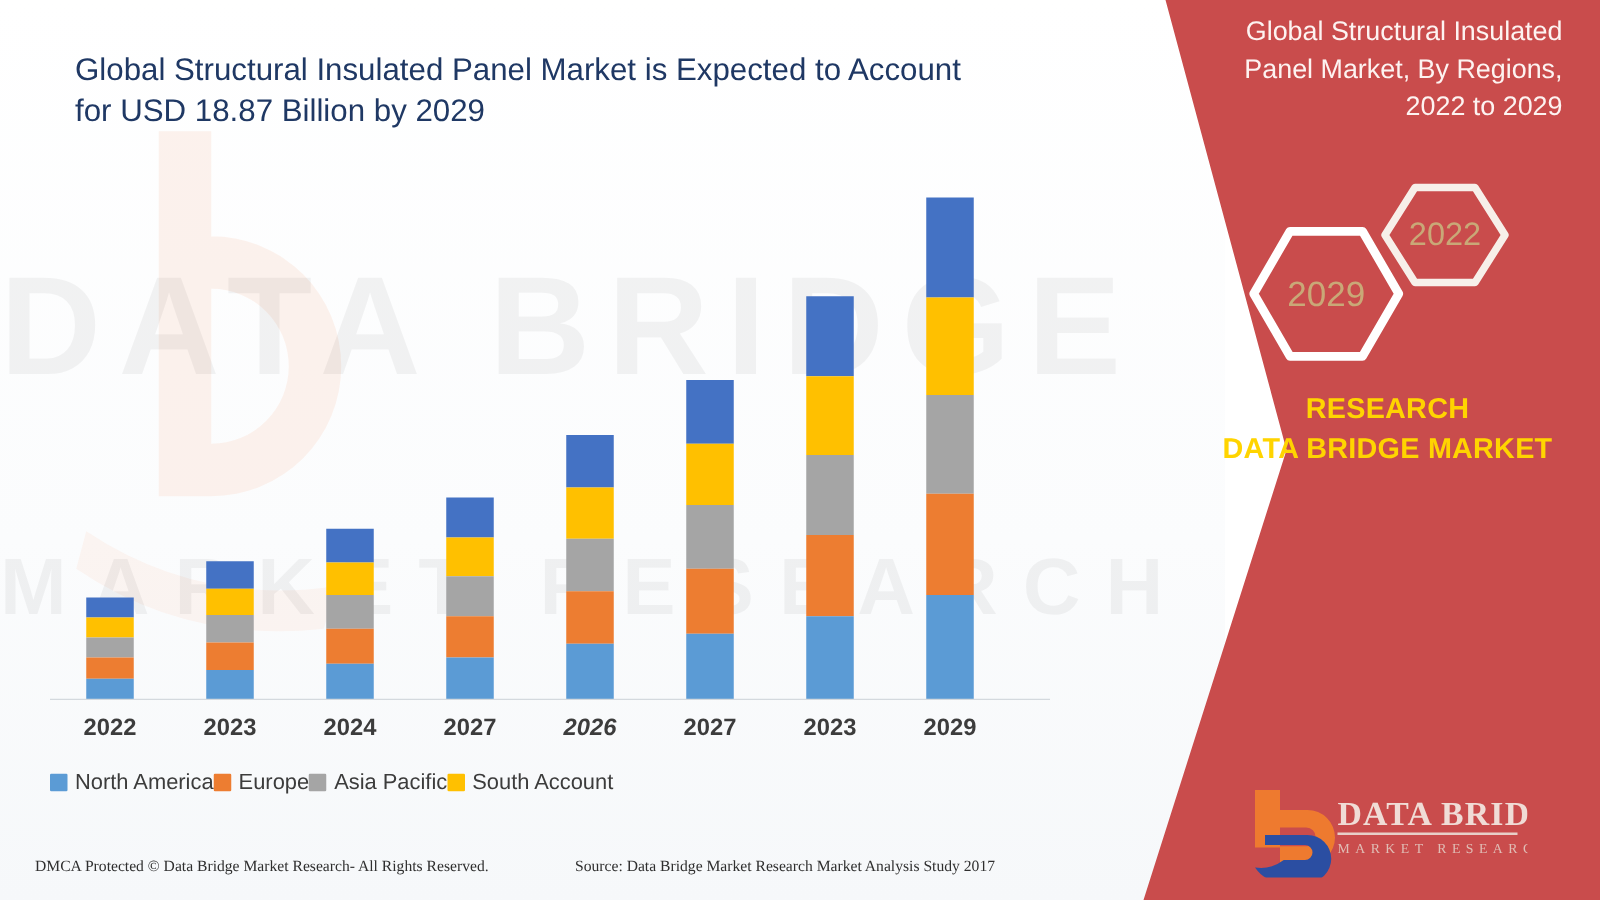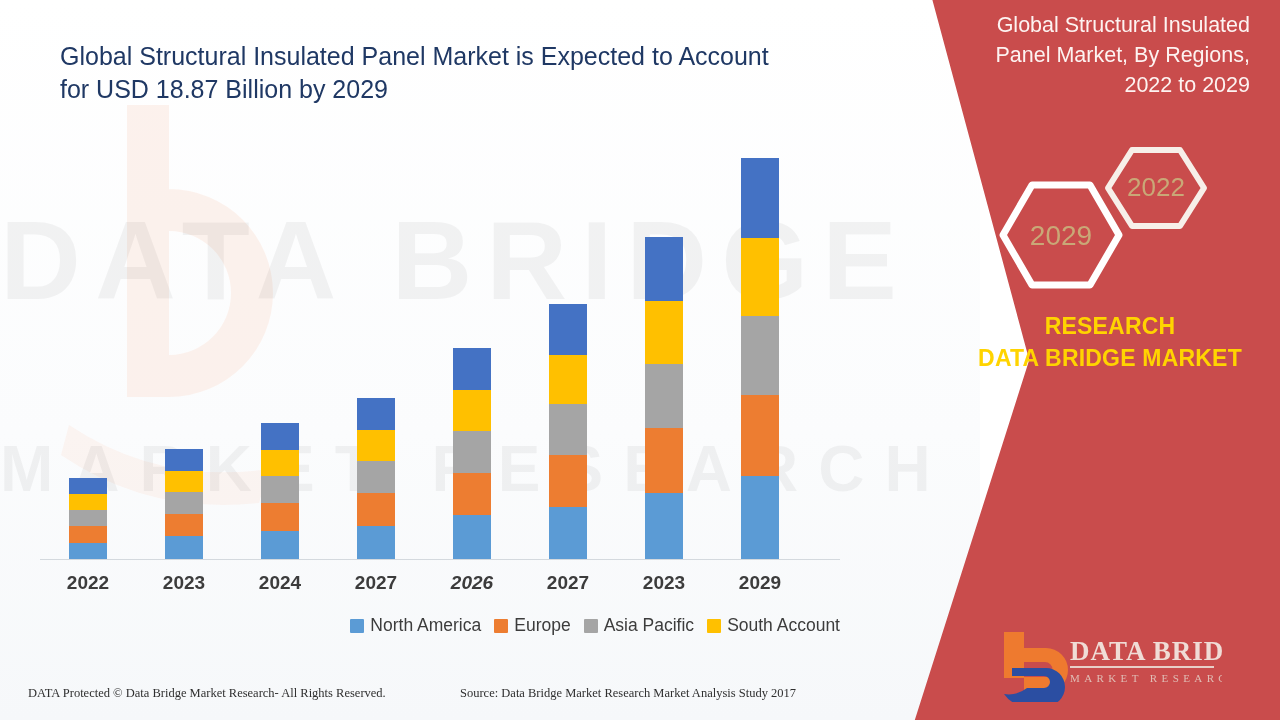--- a/index.html
+++ b/index.html
@@ -107,23 +107,22 @@
     font-weight: 700;
     color: #3c3c3c;
   }
 
   
   #legend {
     position: absolute;
     left: 40px; top: 615px;
     width: 800px;
     display: flex;
-    justify-content: flex-end;
+    justify-content: flex-start;
     align-items: center;
-    gap: 13px;
     flex-wrap: nowrap;
   }
   .legend-item {
     display: flex;
     align-items: center;
     gap: 6px;
     white-space: nowrap;
   }
   .legend-swatch {
     width: 14px; height: 14px;
@@ -309,21 +308,21 @@
         <div class="legend-item">
           <span class="legend-swatch" style="background: rgb(165, 165, 165);"></span>
           <span class="legend-label">Asia Pacific</span>
         </div>
         <div class="legend-item">
           <span class="legend-swatch" style="background: rgb(255, 192, 0);"></span>
           <span class="legend-label">South Account</span>
         </div>
       </div>
 
-    <div id="footer-left">DATA Protected © Data Bridge Market Research- All Rights Reserved.</div>
+    <div id="footer-left">DMCA Protected © Data Bridge Market Research- All Rights Reserved.</div>
     <div id="footer-right">Source: Data Bridge Market Research Market Analysis Study 2017</div>
   </div>
 
   <div id="right-panel"></div>
 
   <div id="right-title">Global Structural Insulated Panel Market, By Regions, 2022 to 2029</div>
 
   <svg id="hexes" viewBox="0 0 230 160">
 
     <polygon points="152,10 200,10 224,48 200,86 152,86 128,48" fill="none" stroke="#f7efe9" stroke-width="6" stroke-linejoin="round"></polygon>

